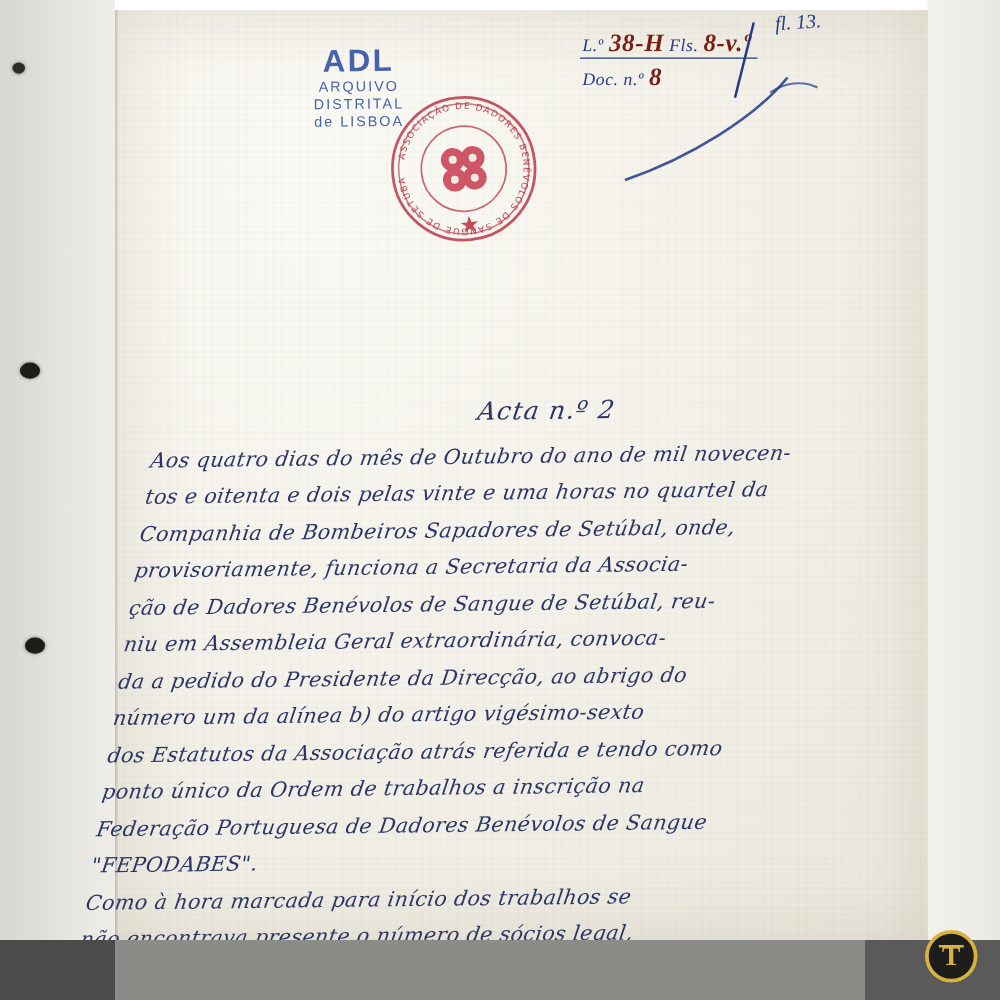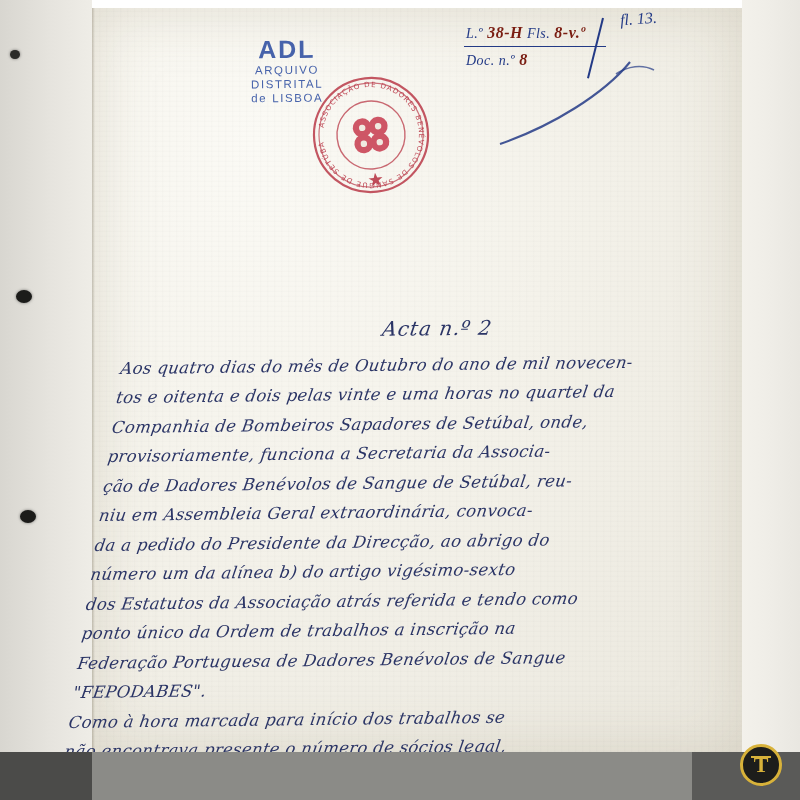--- a/index.html
+++ b/index.html
@@ -137,21 +137,21 @@
     height: 22px;
     font-size: 14px;
     font-style: italic;
     padding-left: 2px;
     letter-spacing: .5px;
     white-space: nowrap;
   }
   .ref-line .num {
     color: #7a1d12;
     font-weight: bold;
-    font-size: 16px;
+    font-size: 20px;
   }
   .ref-line.second { border-bottom: none; margin-top: 4px; }
   .ref-slash {
     position: absolute;
     left: 510px; top: 10px;
     width: 2px; height: 62px;
     background: #233a86;
     transform: rotate(14deg);
     transform-origin: top center;
   }

